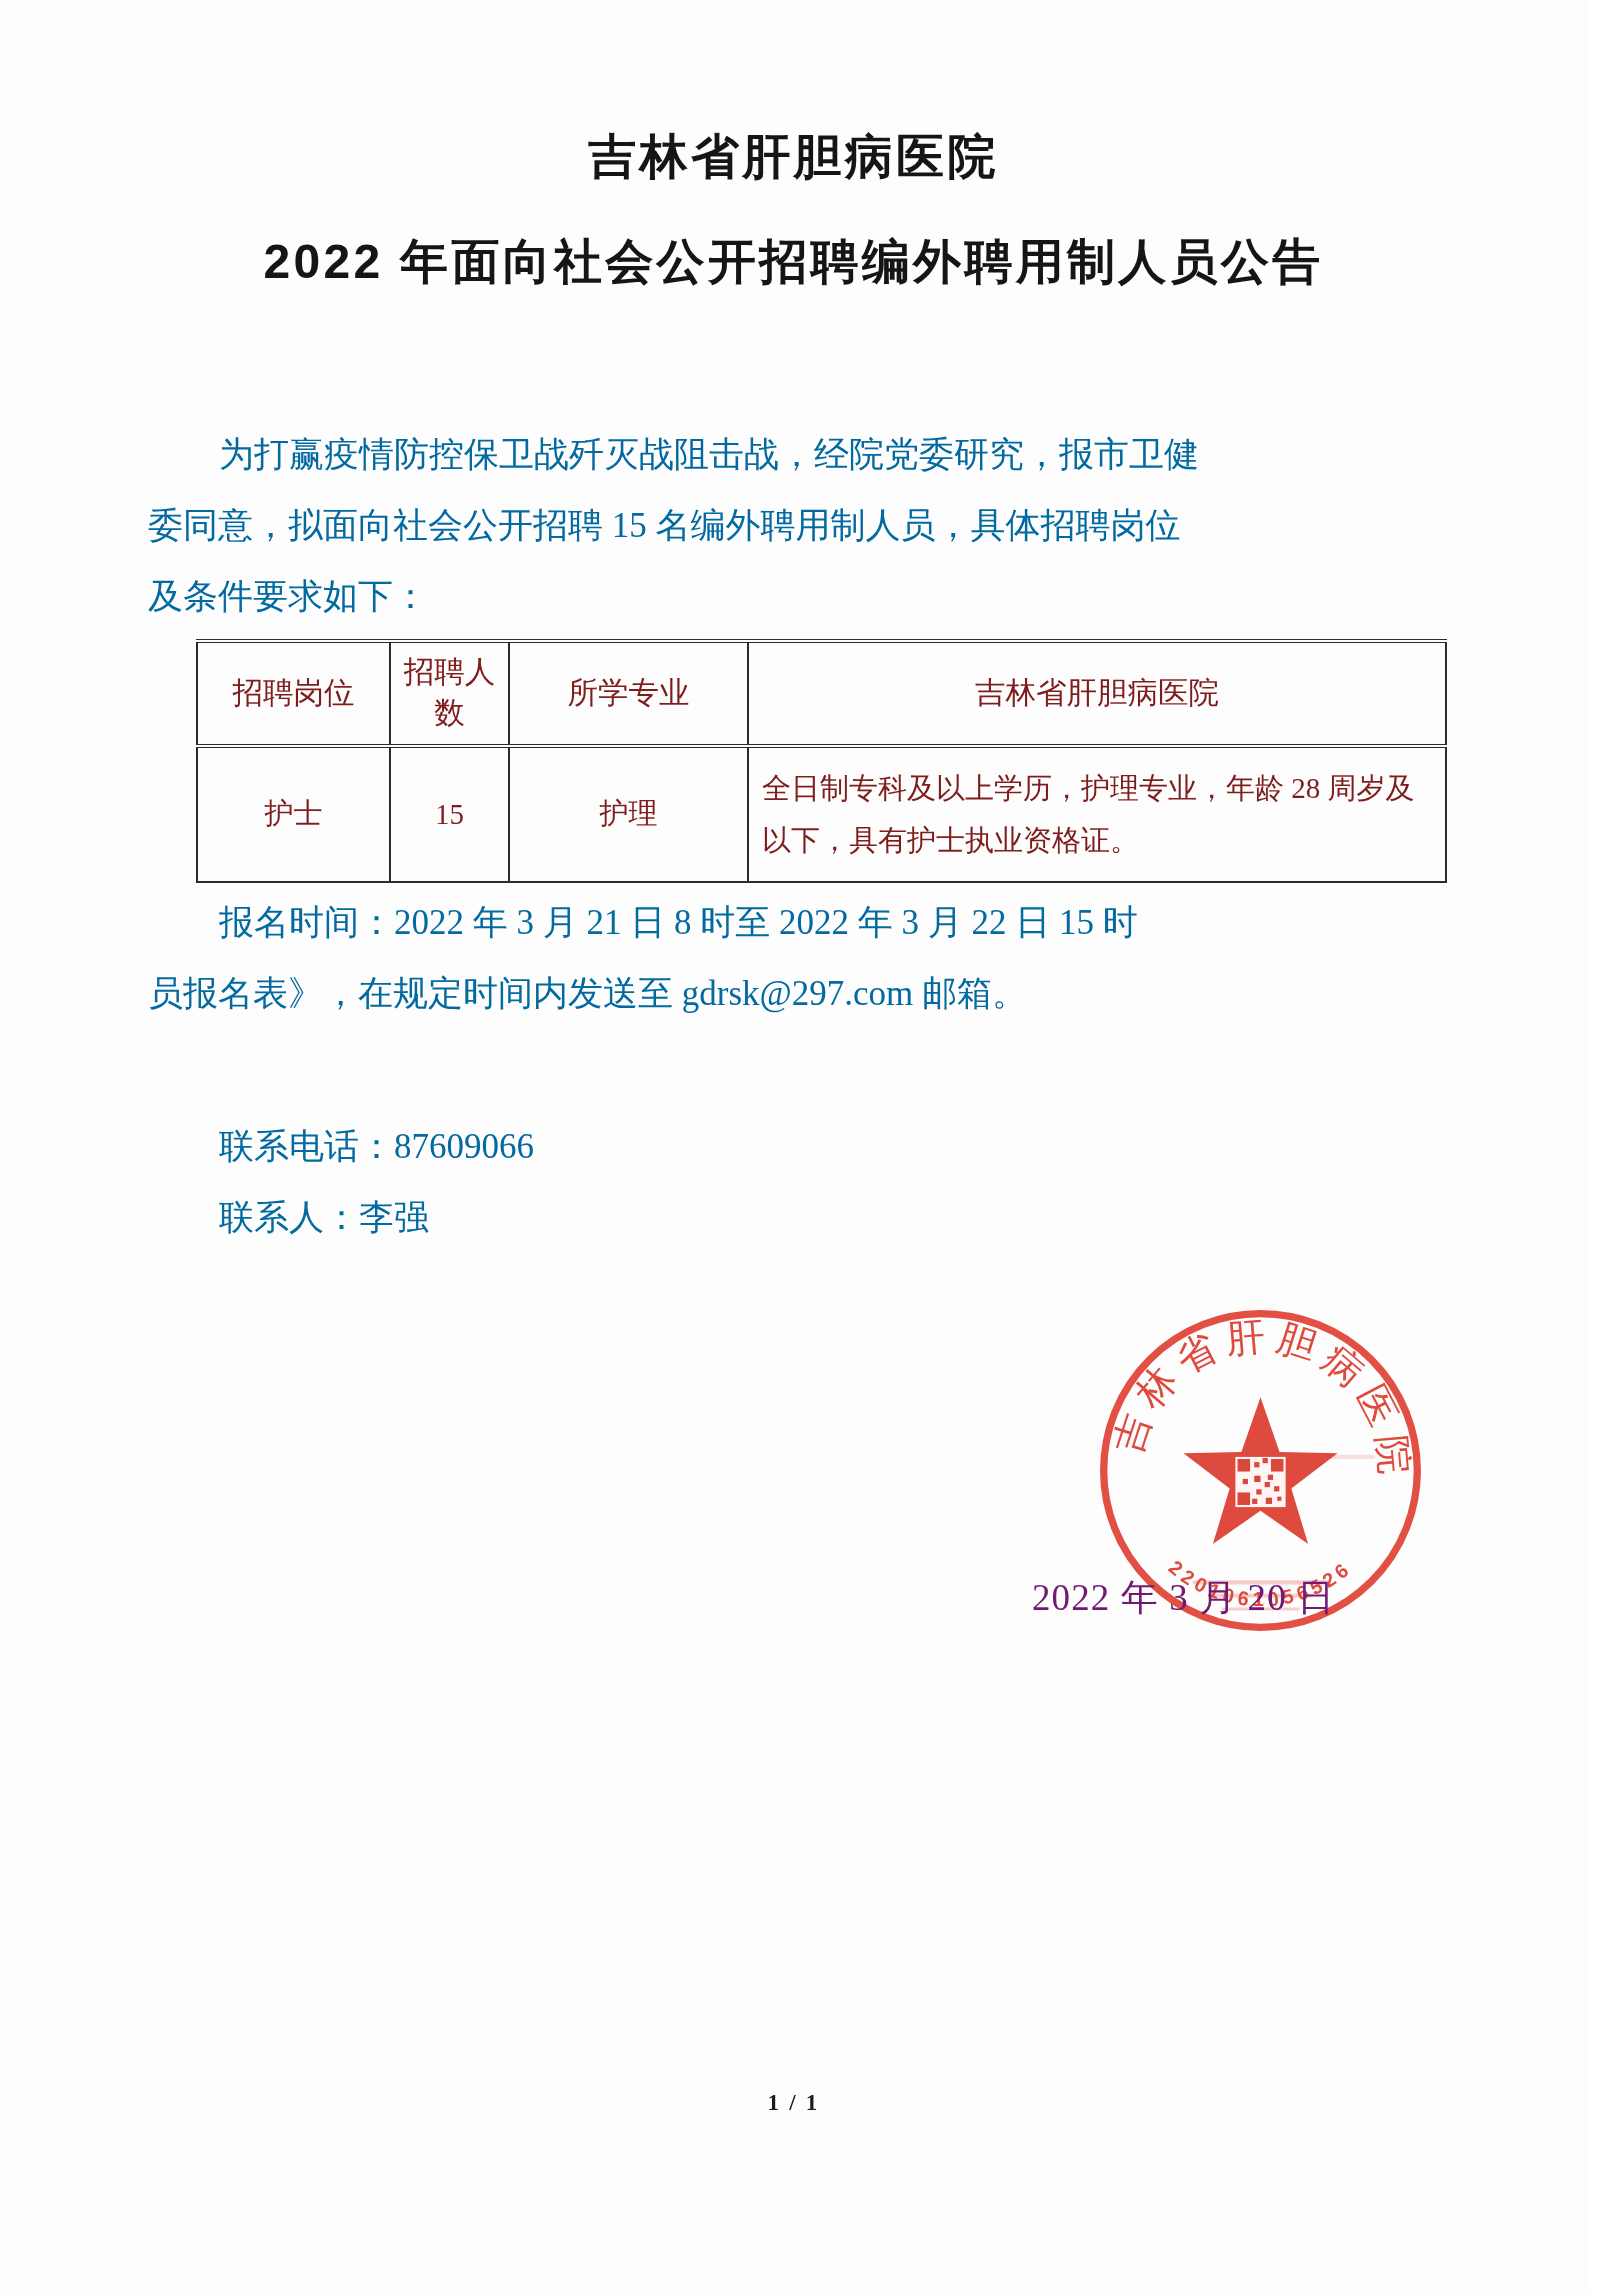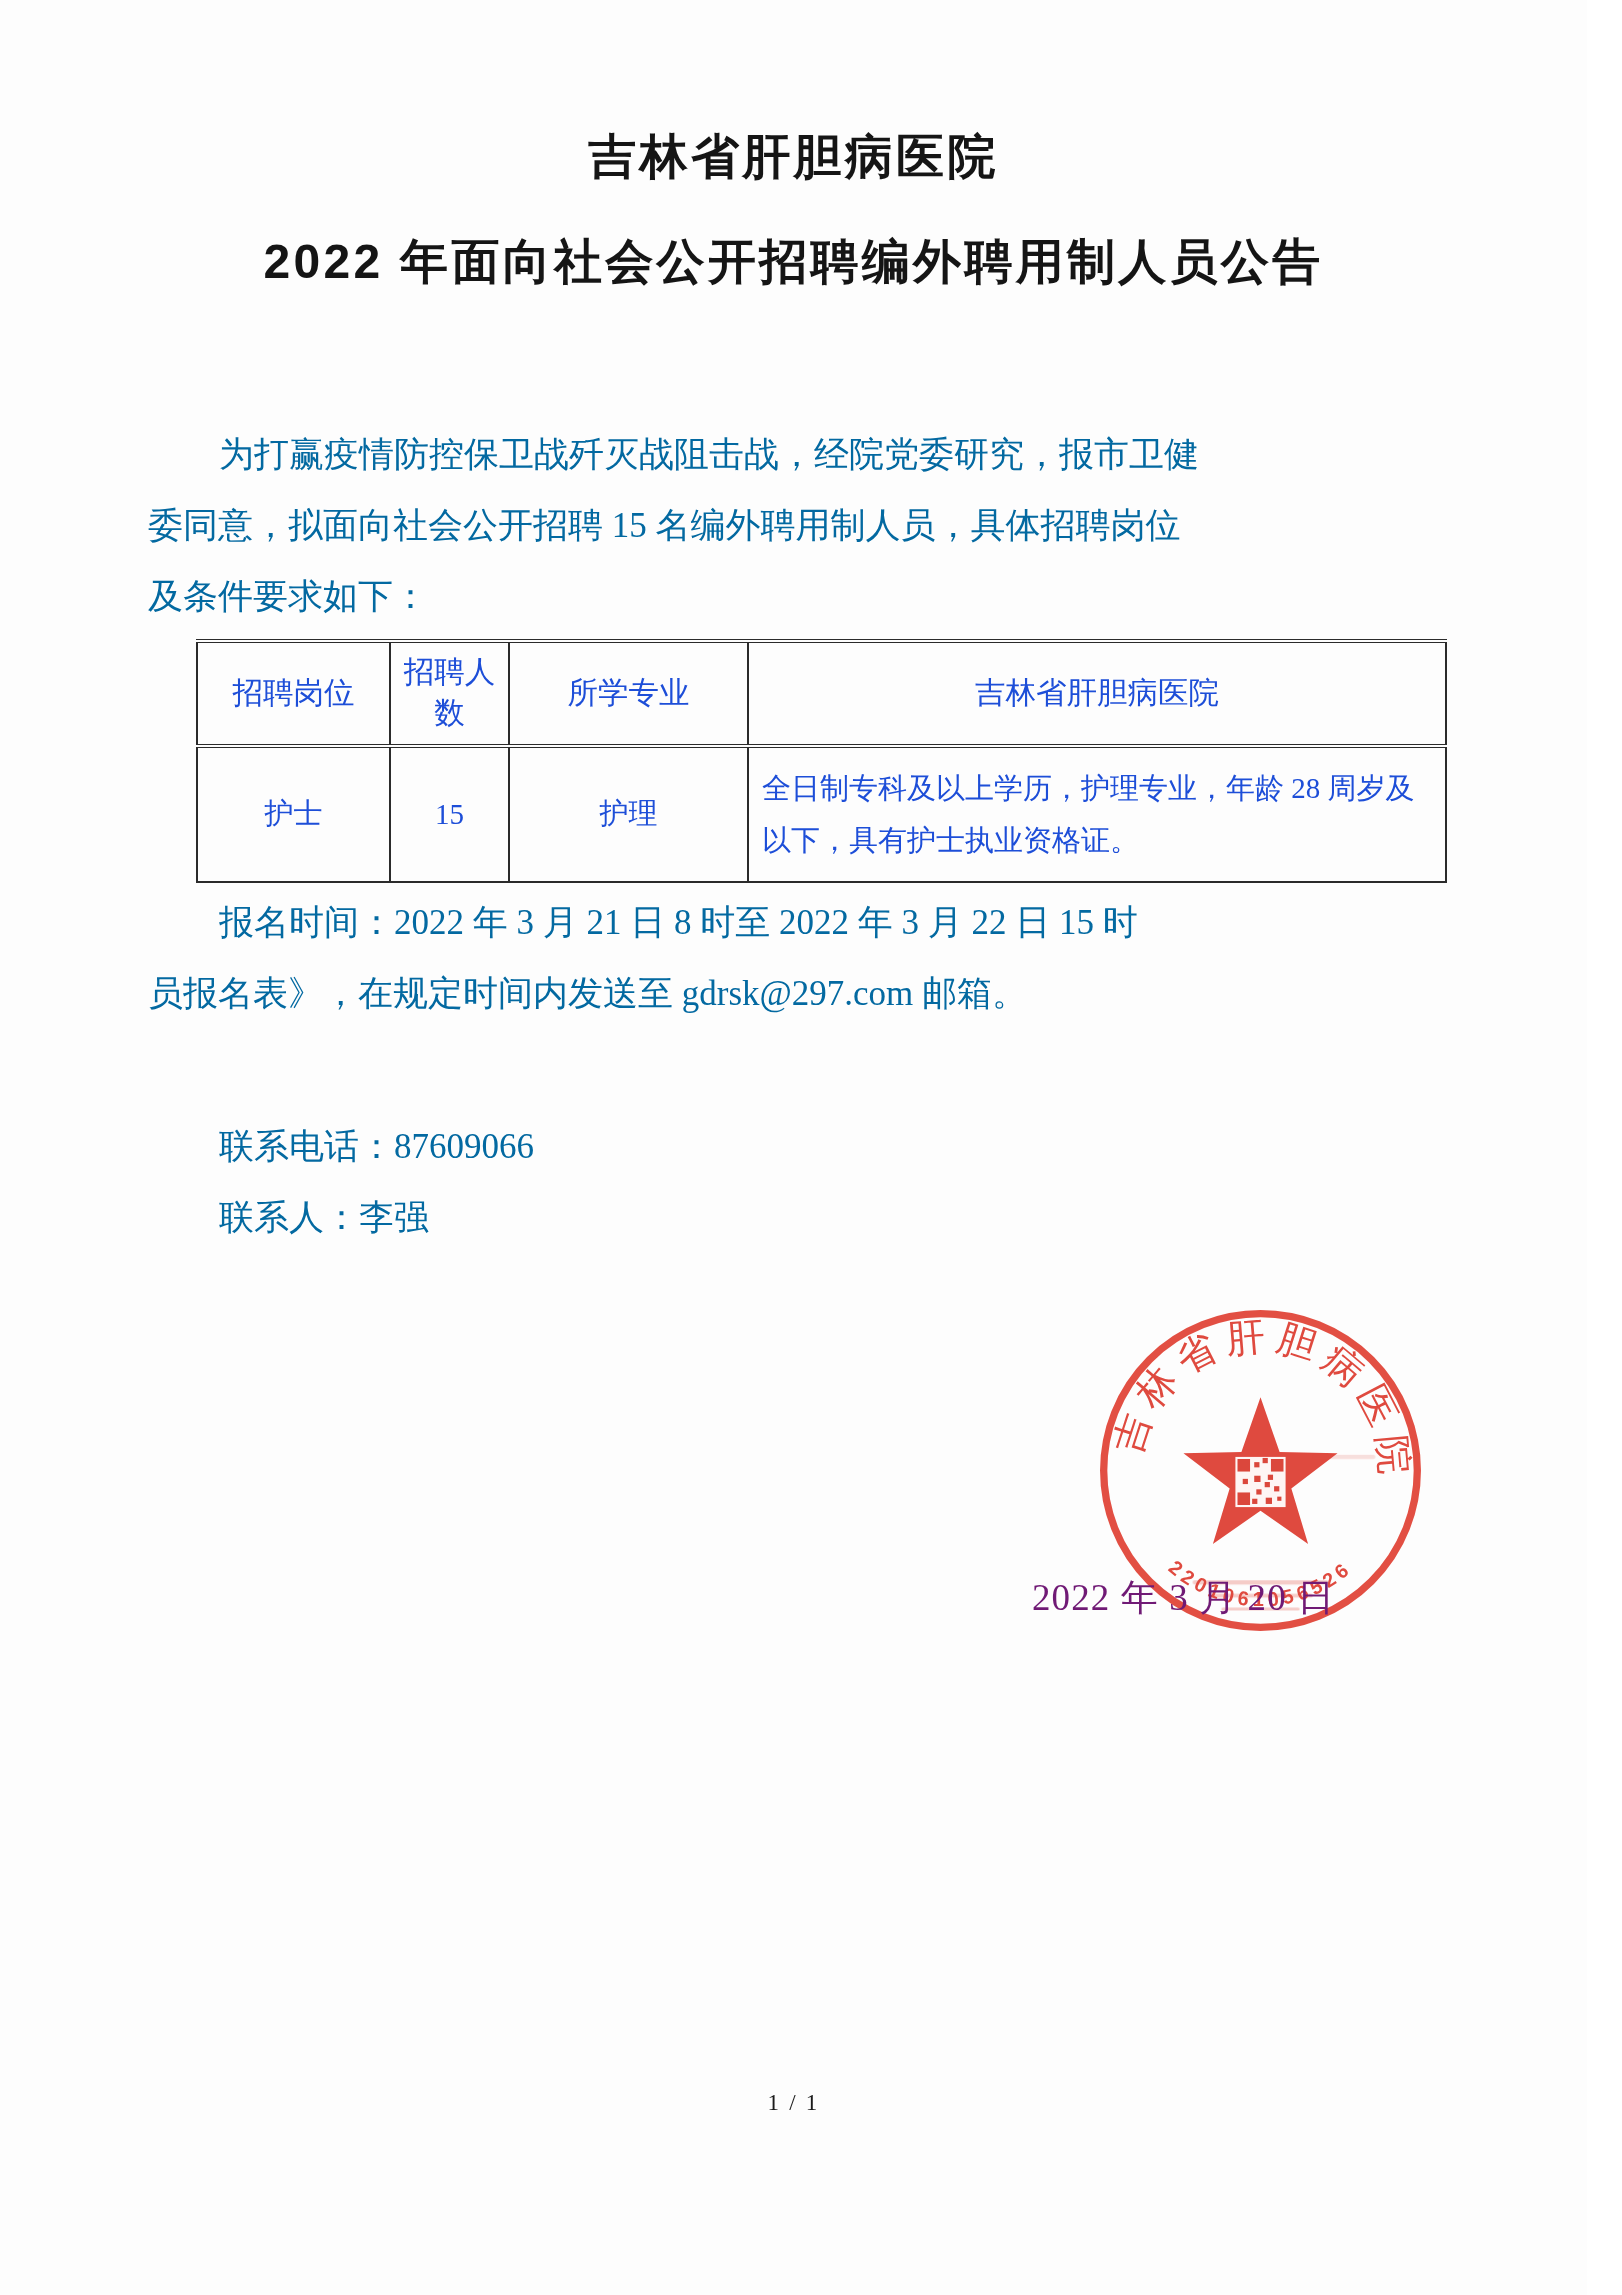--- a/index.html
+++ b/index.html
@@ -37,21 +37,21 @@
   .line { white-space: nowrap; }
   .indent { text-indent: 71px; }
   #jobs-table {
     position: absolute;
     left: 196px;
     top: 639px;
     border-collapse: collapse;
     table-layout: fixed;
     width: 1249px;
     font-size: 30.5px;
-    color: #1d4ed8;
+    color: #7f1d1d;
   }
   #jobs-table, #jobs-table th, #jobs-table td {
     border: 2.2px solid #2b2b2b;
   }
   #jobs-table { border-top: 4.9px double #2b2b2b; }
   #jobs-table th {
     border-bottom: 4.9px double #2b2b2b;
     font-weight: 400;
     height: 92px;
     text-align: center;
@@ -91,21 +91,21 @@
     letter-spacing: 1.1px;
     white-space: nowrap;
     z-index: 3;
   }
   #page-num {
     position: absolute;
     left: 0; right: 0;
     top: 2090px;
     text-align: center;
     font-size: 23px;
-    font-weight: 400;
+    font-weight: 700;
     letter-spacing: 2.2px;
     color: #1b1b1b;
   }
 </style>
 </head>
 <body>
 
 <div class="page">
 
   <div class="title" id="title1">吉林省肝胆病医院</div>

